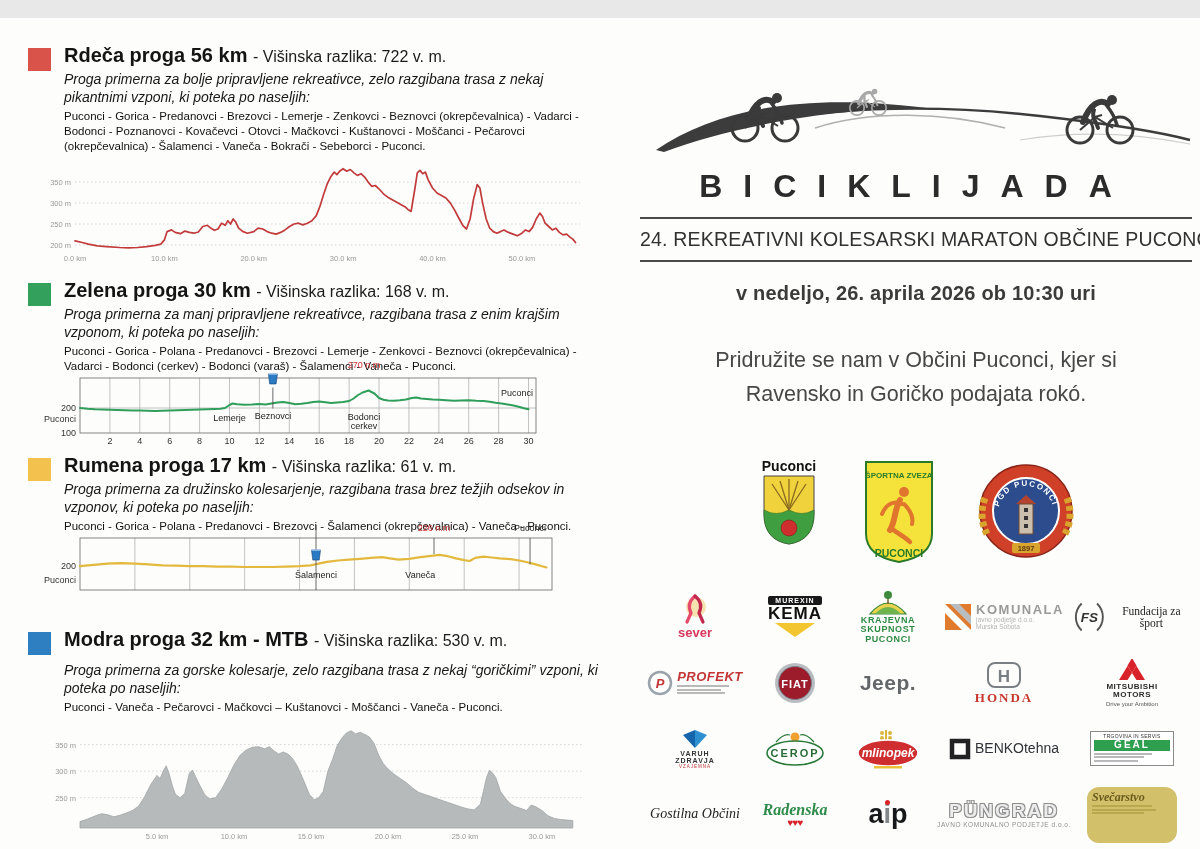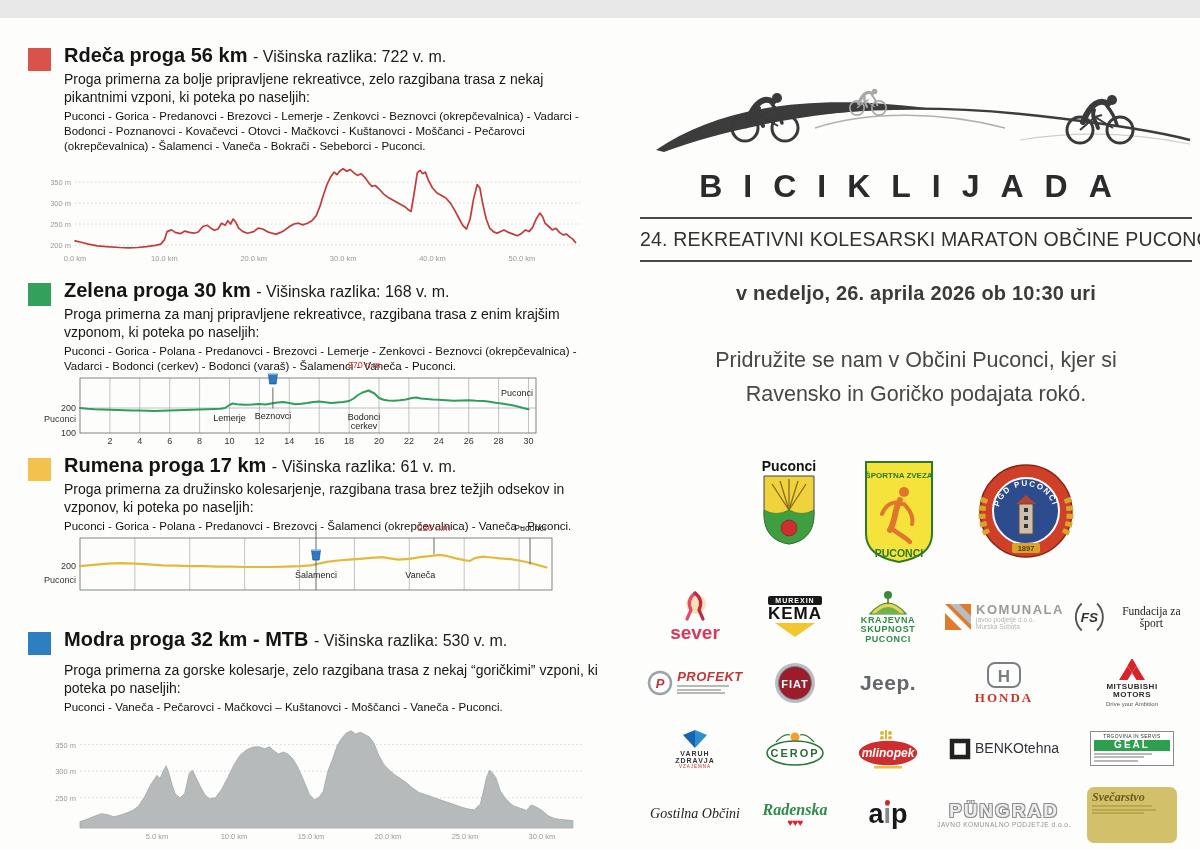--- a/index.html
+++ b/index.html
@@ -8,21 +8,21 @@
   svg text{font-family:"Liberation Sans",sans-serif;}
 
   
   .route{position:absolute;left:28px;width:576px;display:flex;gap:13px;}
   .r0{top:26px}.r1{top:261px}.r2{top:436px}.r3{top:610px}
   .swatch{width:23px;height:23px;flex-shrink:0;margin-top:4px;}
   .sw-red{background:#d9534b}.sw-green{background:#33a05c}.sw-yellow{background:#f2c14e}.sw-blue{background:#2d7fc1}
   .route-text{width:543px}
   .route-text h2{margin:0;line-height:1.15;font-size:20px;font-weight:700;color:#141414;}
   .route-diff{font-size:16px;font-weight:400;color:#1c1c1c;}
-  .route-desc{margin:3px 0 2px 0;font-size:14px;line-height:1.32;color:#171717;}
+  .route-desc{margin:3px 0 2px 0;font-size:14px;line-height:1.32;color:#171717;font-style:italic;}
   .r3 .route-desc{margin-top:10px;}
   .route-villages{margin:0;font-size:11.5px;line-height:1.32;color:#101010;}
 
   .chart{position:absolute;}
   #chart0{top:136px;left:45px;width:545px;height:112px;}
   #chart1{top:344px;left:46px;width:516px;height:84px;}
   #chart2{top:504px;left:46px;width:516px;height:74px;}
   #chart3{top:696px;left:48px;width:542px;height:130px;}
 
   
@@ -35,21 +35,21 @@
   .invite{margin-top:38px;font-size:21.5px;color:#474747;line-height:1.6;}
 
   .org-row{margin-top:46px;display:flex;justify-content:center;gap:36px;align-items:flex-start;}
 
   .sponsor-grid{margin-top:20px;display:grid;grid-template-columns:110px 90px 96px 136px 120px;
                 grid-auto-rows:62px;justify-content:center;column-gap:0;row-gap:4px;
                 align-items:center;justify-items:center;}
   .sp{display:flex;flex-direction:column;align-items:center;justify-content:center;line-height:1.05;}
   .sp-row{display:flex;align-items:center;gap:4px;}
 
-  .sever-name{font-size:19px;font-weight:700;color:#d8365e;margin-top:1px;}
+  .sever-name{font-size:13px;font-weight:700;color:#d8365e;margin-top:1px;}
   .kema-top{background:#191919;color:#fff;font-size:7px;font-weight:700;letter-spacing:1px;padding:1px 7px;border-radius:2px;}
   .kema-name{font-size:17px;font-weight:800;color:#111;letter-spacing:1px;text-align:center;}
   .ks-line{font-size:9px;font-weight:700;color:#2e8b44;letter-spacing:0.6px;}
   .kom-name{font-size:13px;font-weight:700;color:#9a9a9a;letter-spacing:1.5px;}
   .kom-sub{font-size:6.5px;color:#b5b5b5;text-align:left;}
   .kom-text{text-align:left;}
   .fs-text{font-family:"Liberation Serif",serif;font-size:11.5px;color:#222;}
   .profekt-name{font-size:13px;font-weight:700;font-style:italic;color:#c23636;letter-spacing:0.5px;}
   .tiny-bars{margin-top:2px;}
   .tiny-bars div{height:2px;background:#b9b9b9;margin:1.5px 0;}
@@ -67,21 +67,21 @@
   .gostilna-name{font-family:"Liberation Serif",serif;font-style:italic;font-size:14px;color:#222;}
   .radenska-name{font-family:"Liberation Serif",serif;font-style:italic;font-weight:700;font-size:16px;color:#2e8b4a;}
   .radenska-hearts{font-size:10px;color:#d8232a;letter-spacing:-1px;line-height:0.8;}
   .aip{font-size:27px;font-weight:800;line-height:1;}
   .aip-a,.aip-p{color:#17181a;}
   .aip-i{color:#85888a;position:relative;}
   .aip-i::after{content:'';position:absolute;top:1px;left:1.5px;width:5px;height:5px;border-radius:50%;background:#d8232a;}
   .pungrad-name{font-size:19px;font-weight:800;letter-spacing:2px;color:#ececec;
                 text-shadow:-1px -1px 0 #8f8f8f,1px -1px 0 #8f8f8f,-1px 1px 0 #8f8f8f,1px 1px 0 #8f8f8f;}
   .pungrad-sub{font-size:6.5px;color:#8f8f8f;letter-spacing:0.5px;margin-top:1px;}
-  .sv-card{width:80px;height:48px;background:#d2c06a;border-radius:7px;padding:4px 5px;text-align:left;}
+  .sv-card{width:80px;height:48px;background:#d2c06a;border-radius:12px;padding:4px 5px;text-align:left;}
   .sv-name{font-family:"Liberation Serif",serif;font-style:italic;font-weight:700;font-size:12px;color:#6b5b1e;}
   .sv-card .tiny-bars div{background:#b9a94e;}
 </style>
 </head>
 <body>
 
 <div class="page">
 
   <section class="route r0">
     <div class="swatch sw-red"></div>

